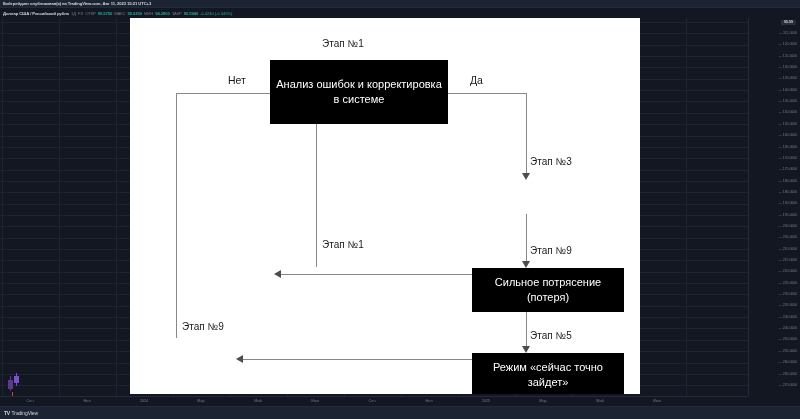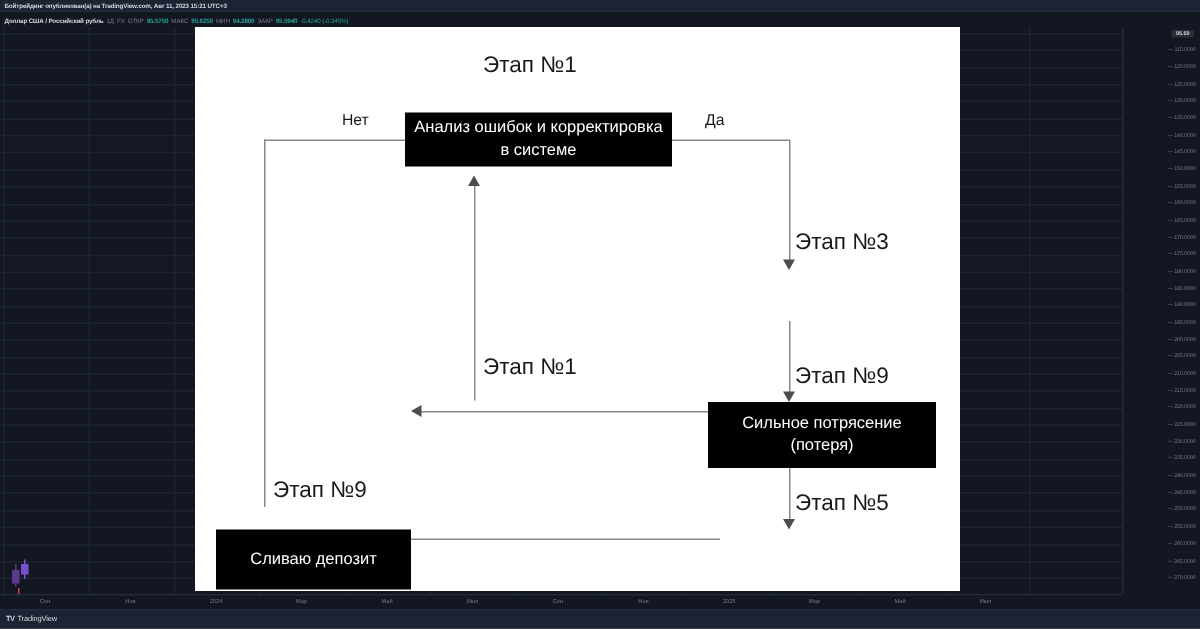--- a/index.html
+++ b/index.html
@@ -81,21 +81,21 @@
     position:absolute; left:130px; top:18px; width:510px; height:376px;
     background:#ffffff; overflow:hidden;
   }
   .node{
     position:absolute; background:#000000; color:#ffffff;
     display:flex; align-items:center; justify-content:center;
     text-align:center; font-size:11px; line-height:15px;
     padding:4px 6px; z-index:3;
   }
   .stage-lbl{
-    position:absolute; color:#1a1a1a; font-size:15px; line-height:12px;
+    position:absolute; color:#1a1a1a; font-size:10px; line-height:12px;
     white-space:nowrap; z-index:4;
   }
   .edge-lbl{
     position:absolute; color:#1a1a1a; font-size:10.5px; line-height:12px;
     white-space:nowrap; z-index:4;
   }
   .ln{ position:absolute; background:#878787; z-index:1; }
   .ln-h{ height:1px; }
   .ln-v{ width:1px; }
   .arrow{ position:absolute; width:0; height:0; z-index:2; }
@@ -276,16 +276,16 @@
   <div class="stage-lbl" style="left:192px; top:20px;">Этап №1</div>
   <div class="stage-lbl" style="left:400px; top:138px;">Этап №3</div>
   <div class="stage-lbl" style="left:400px; top:227px;">Этап №9</div>
   <div class="stage-lbl" style="left:192px; top:221px;">Этап №1</div>
   <div class="stage-lbl" style="left:400px; top:312px;">Этап №5</div>
   <div class="stage-lbl" style="left:52px; top:303px;">Этап №9</div>
 
   <div class="edge-lbl" style="left:98px; top:56px;">Нет</div>
   <div class="edge-lbl" style="left:340px; top:56px;">Да</div>
 
-  <div class="node" style="left:140px; top:57px; width:178px; height:36px;">Анализ ошибок и корректировка в системе</div>
+  <div class="node" style="left:140px; top:42px; width:178px; height:64px;">Анализ ошибок и корректировка в системе</div>
   <div class="node" style="left:342px; top:250px; width:152px; height:44px;">Сильное потрясение (потеря)</div>
-  <div class="node" style="left:14px; top:335px; width:130px; height:40px;">Сливаю депозит</div>
+  <div class="node" style="left:342px; top:335px; width:152px; height:44px;">Режим «сейчас точно зайдет»</div>
 </div>
 
 </body></html>

